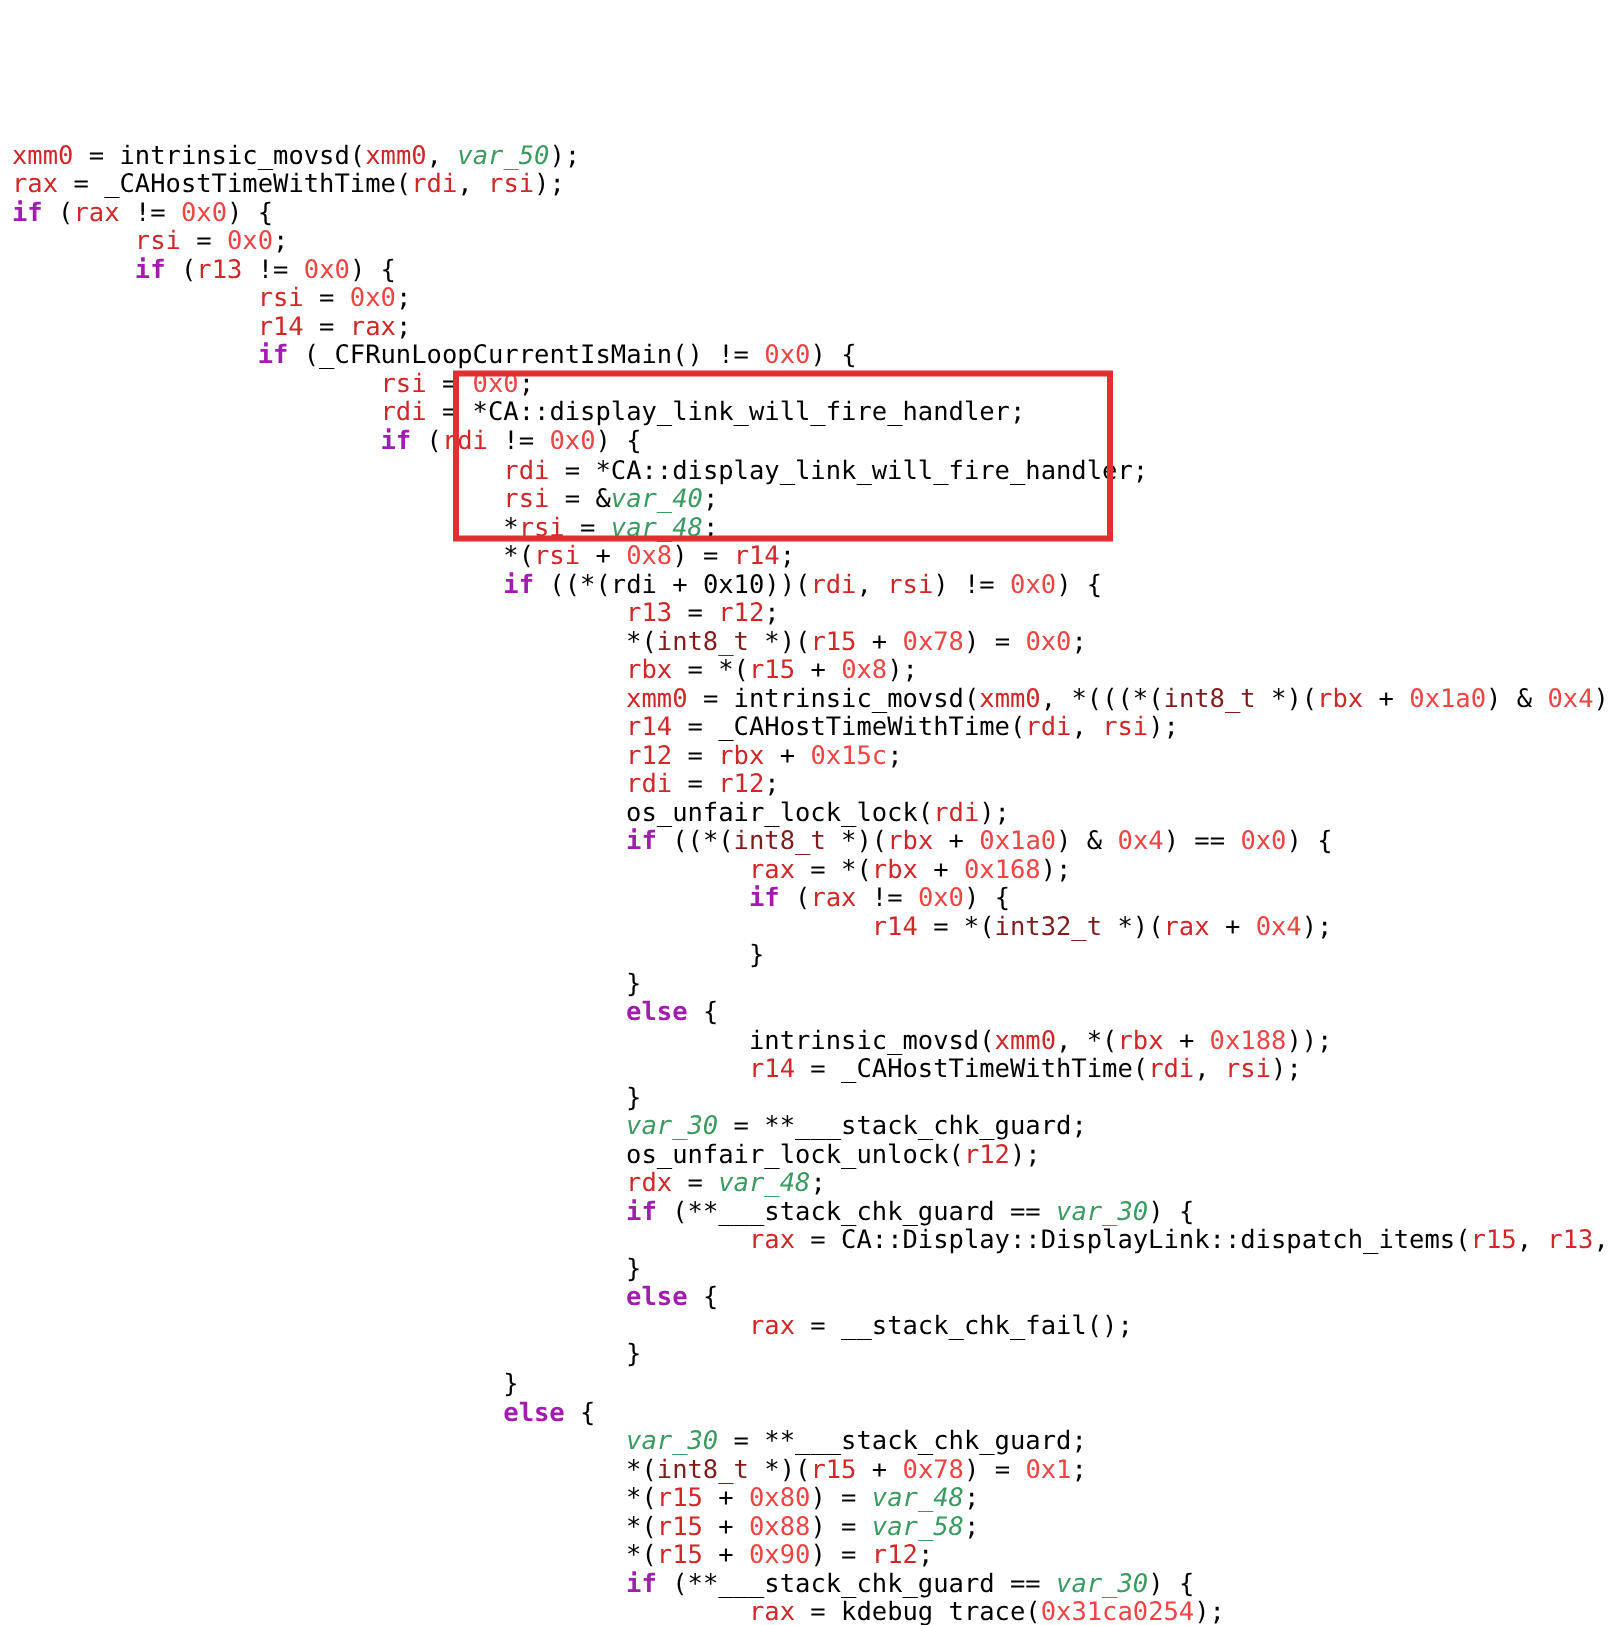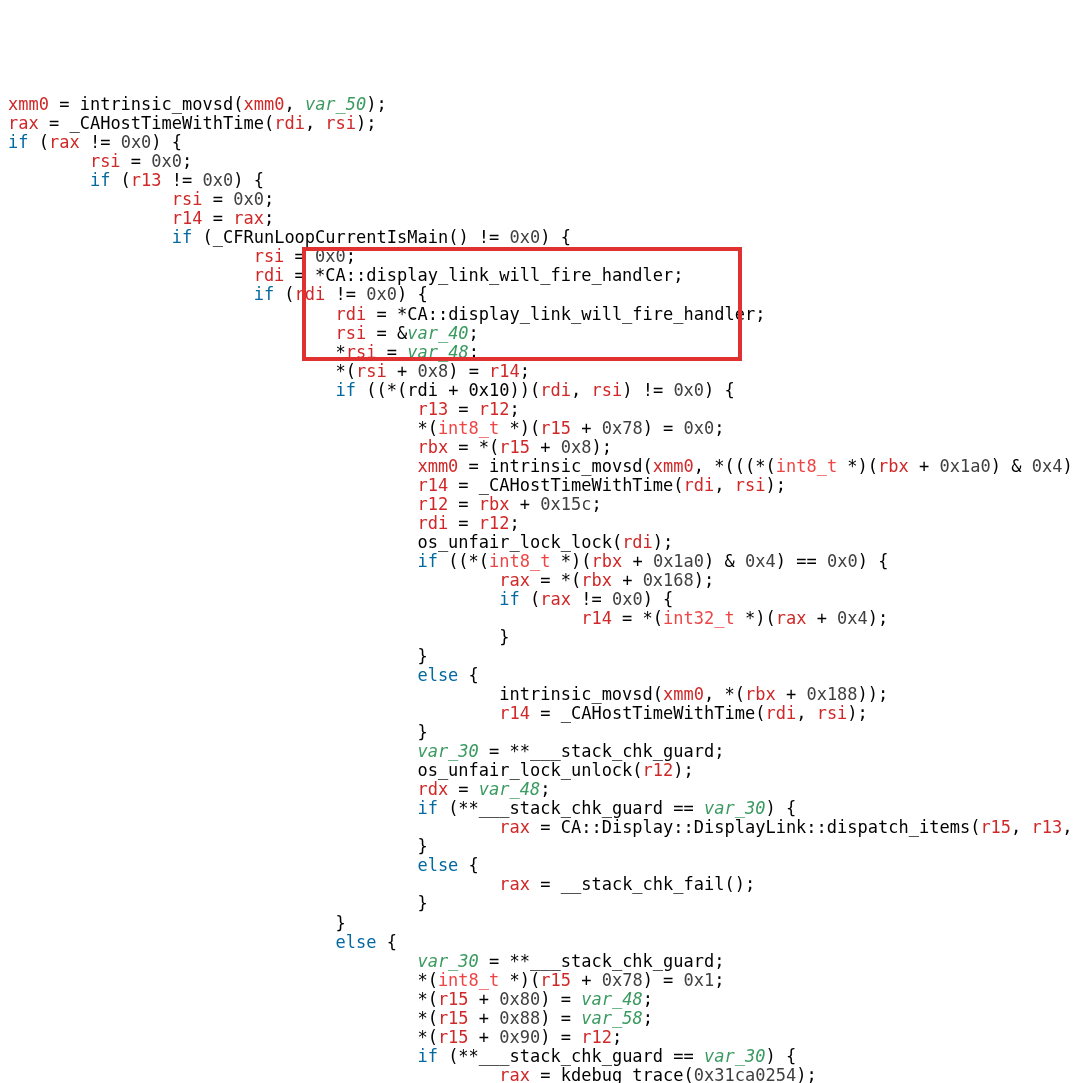--- a/index.html
+++ b/index.html
@@ -5,25 +5,25 @@
   html,body{margin:0;padding:0;background:#fff;}
   body{
     font-family:Menlo,Consolas,"DejaVu Sans Mono",monospace;
     font-size:17px;
     line-height:1.12;
     white-space:pre;
     padding:0 0 10px 0;
   }
   .code{padding:0 0 0 8px;}
   .reg{color:#d02828;}      
-  .kw{color:#0369a1;font-weight:normal;}  
+  .kw{color:#a21caf;font-weight:bold;}  
   .fn{color:#000000;}       
-  .hex{color:#404040;}      
+  .hex{color:#ef4444;}      
   .var{color:#3a9a60;font-style:italic;}      
-  .ty{color:#ef4444;}
+  .ty{color:#7f1d1d;}
   .hl{                       
     position:absolute;
     border:4px solid #e03030;
     pointer-events:none;
   }
   .wrap{position:relative;}
 </style>
 </head>
 <body>
 

